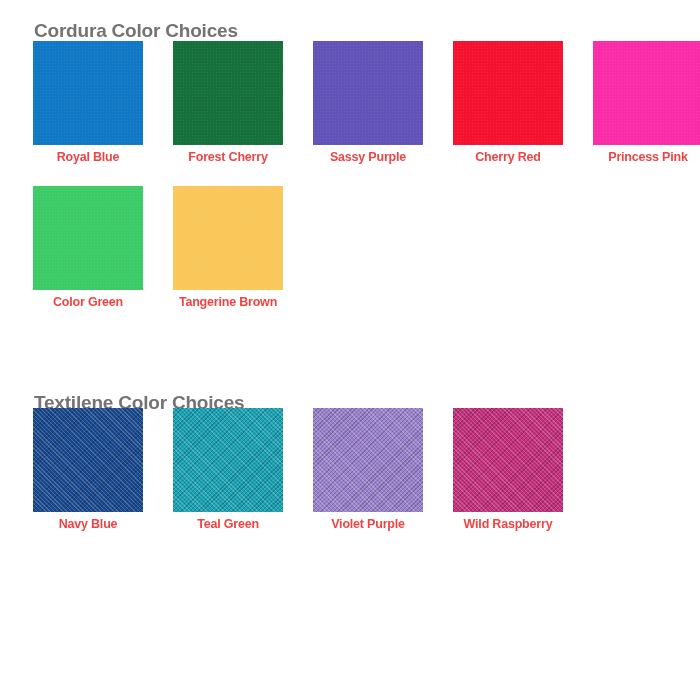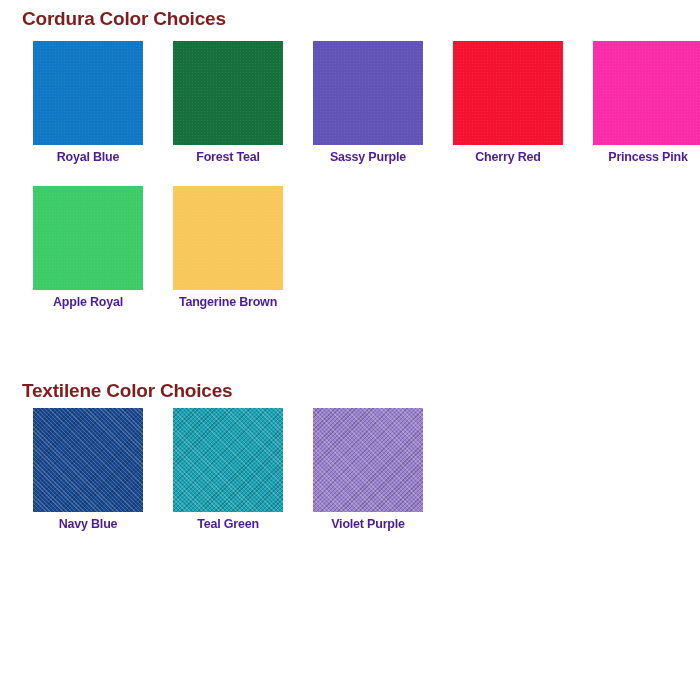--- a/index.html
+++ b/index.html
@@ -22,22 +22,22 @@
     height: 700px;
     box-sizing: border-box;
     padding: 0;
     position: relative;
   }
 
   .section-title {
     font-size: 19px;
     font-weight: bold;
     letter-spacing: -0.2px;
-    color: #7f1d1d;
-    margin: 0;
+    color: #737373;
+    margin: 12px;
     padding: 0;
     line-height: 22px;
   }
 
   #cordura-title { position: absolute; left: 22px; top: 8px; }
   #textilene-title { position: absolute; left: 22px; top: 380px; }
 
   .swatch-grid {
     position: absolute;
     display: flex;
@@ -86,61 +86,61 @@
     background-image:
       repeating-linear-gradient(45deg, rgba(255,255,255,0.20) 0px, rgba(255,255,255,0.20) 1px, transparent 1px, transparent 3px),
       repeating-linear-gradient(-45deg, rgba(0,0,0,0.22) 0px, rgba(0,0,0,0.22) 1px, transparent 1px, transparent 3px);
     pointer-events: none;
   }
 
   .swatch-label {
     font-size: 12.5px;
     font-weight: bold;
     line-height: 14px;
-    color: #4c1d95;
+    color: #ef4444;
     margin-top: 5px;
     text-align: center;
     white-space: nowrap;
     letter-spacing: -0.2px;
   }
 </style>
 </head>
 <body>
 
 <div class="page">
 
   <h2 class="section-title" id="cordura-title">Cordura Color Choices</h2>
 
   <div class="swatch-grid" id="cordura-row-1">
       <div class="swatch-cell">
         <div class="swatch-chip cordura" style="background-color: rgb(16, 120, 196);"></div>
         <div class="swatch-label">Royal Blue</div>
       </div>
       <div class="swatch-cell">
         <div class="swatch-chip cordura" style="background-color: rgb(21, 112, 60);"></div>
-        <div class="swatch-label">Forest Teal</div>
+        <div class="swatch-label">Forest Cherry</div>
       </div>
       <div class="swatch-cell">
         <div class="swatch-chip cordura" style="background-color: rgb(98, 83, 184);"></div>
         <div class="swatch-label">Sassy Purple</div>
       </div>
       <div class="swatch-cell">
         <div class="swatch-chip cordura" style="background-color: rgb(244, 18, 48);"></div>
         <div class="swatch-label">Cherry Red</div>
       </div>
       <div class="swatch-cell">
         <div class="swatch-chip cordura" style="background-color: rgb(250, 44, 168);"></div>
         <div class="swatch-label">Princess Pink</div>
       </div>
     </div>
 
   <div class="swatch-grid" id="cordura-row-2">
       <div class="swatch-cell">
         <div class="swatch-chip cordura" style="background-color: rgb(61, 203, 103);"></div>
-        <div class="swatch-label">Apple Royal</div>
+        <div class="swatch-label">Color Green</div>
       </div>
       <div class="swatch-cell">
         <div class="swatch-chip cordura" style="background-color: rgb(250, 199, 90);"></div>
         <div class="swatch-label">Tangerine Brown</div>
       </div>
     </div>
 
   <h2 class="section-title" id="textilene-title">Textilene Color Choices</h2>
 
   <div class="swatch-grid" id="textilene-row-1">
@@ -149,15 +149,19 @@
         <div class="swatch-label">Navy Blue</div>
       </div>
       <div class="swatch-cell">
         <div class="swatch-chip textilene" style="background-color: rgb(25, 163, 180);"></div>
         <div class="swatch-label">Teal Green</div>
       </div>
       <div class="swatch-cell">
         <div class="swatch-chip textilene" style="background-color: rgb(155, 130, 206);"></div>
         <div class="swatch-label">Violet Purple</div>
       </div>
+      <div class="swatch-cell">
+        <div class="swatch-chip textilene" style="background-color: rgb(198, 48, 126);"></div>
+        <div class="swatch-label">Wild Raspberry</div>
+      </div>
     </div>
 
 </div>
 
 </body></html>

